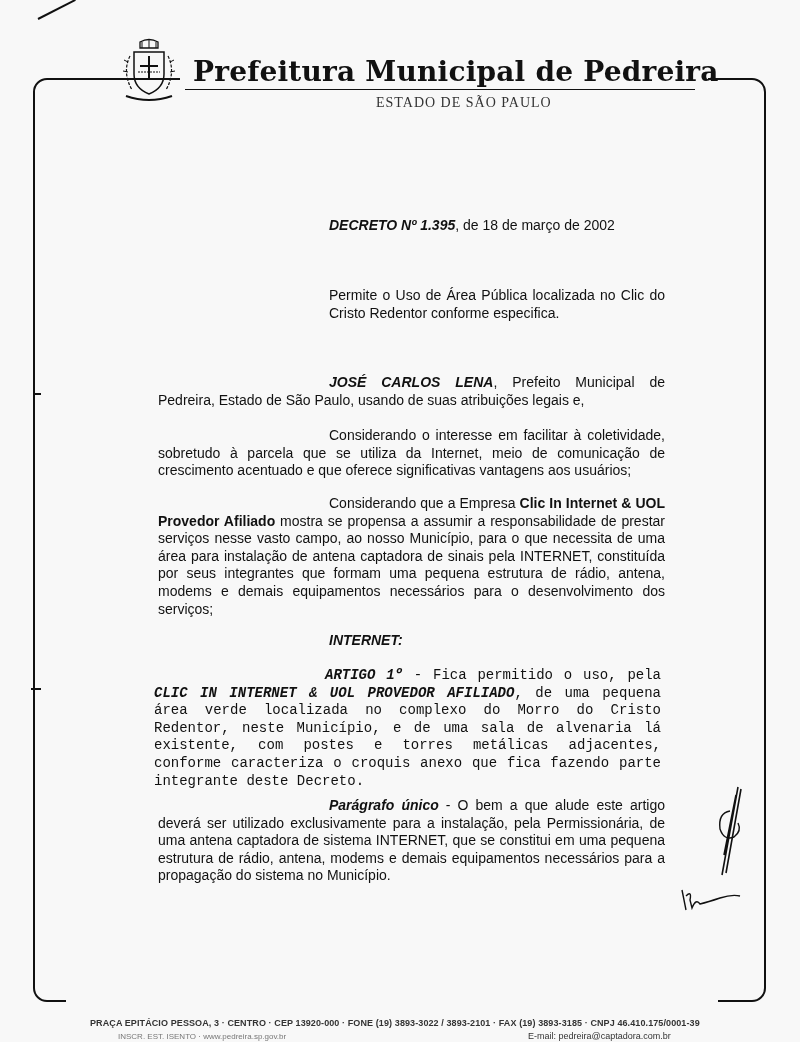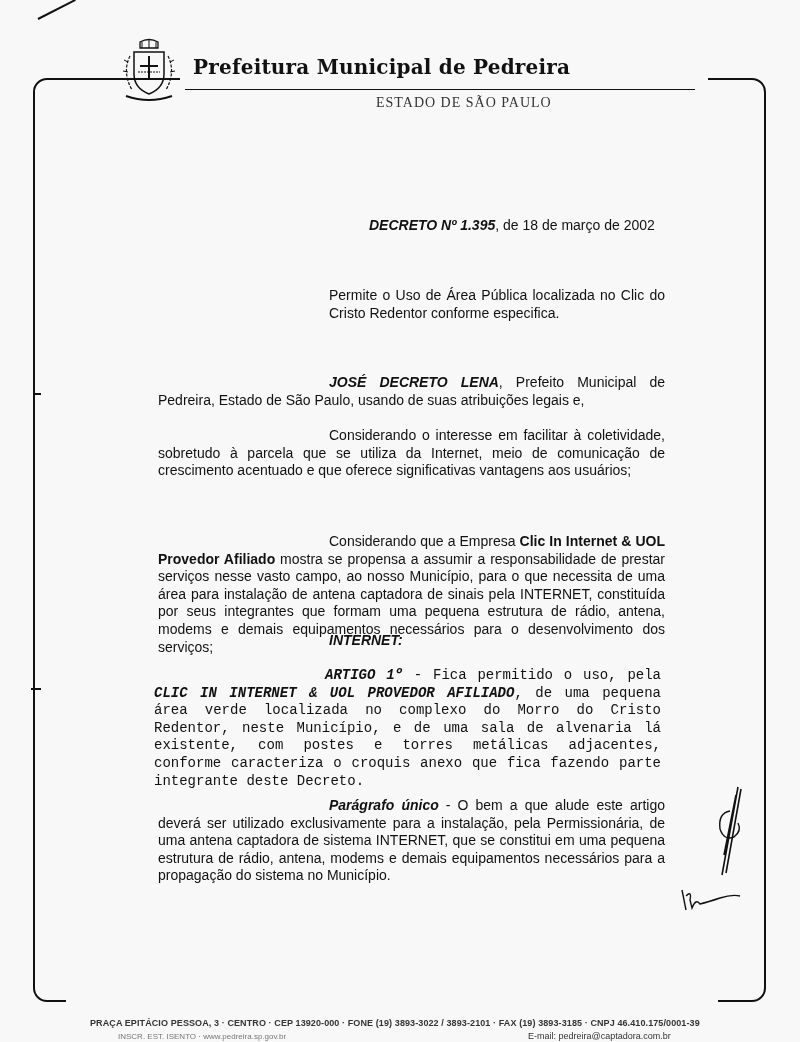--- a/index.html
+++ b/index.html
@@ -11,21 +11,21 @@
   .frame {
     position: absolute; left: 33px; top: 78px; width: 733px; height: 924px;
     border: 2px solid #111; border-radius: 14px; box-sizing: border-box;
   }
   .frame-gap-top { position: absolute; left: 180px; top: 74px; width: 528px; height: 10px; background: #f8f8f8; }
   .frame-gap-bottom { position: absolute; left: 66px; top: 996px; width: 652px; height: 10px; background: #f8f8f8; }
   .slash { position: absolute; left: 38px; top: 18px; width: 42px; height: 2px; background: #111; transform: rotate(-27deg); transform-origin: left center; }
   .crest { position: absolute; left: 118px; top: 38px; width: 62px; height: 66px; }
   .title {
     position: absolute; left: 193px; top: 55px; font-family: "DejaVu Serif", serif; font-weight: bold;
-    font-size: 20px; letter-spacing: 0.2px; white-space: nowrap;
+    font-size: 28px; letter-spacing: 0.2px; white-space: nowrap;
   }
   .title-rule { position: absolute; left: 185px; top: 89px; width: 510px; height: 1px; background: #111; }
   .subtitle {
     position: absolute; left: 376px; top: 95px; font-family: "Liberation Serif", serif; font-size: 14px;
     letter-spacing: 1px; color: #333; white-space: nowrap;
   }
   .text { position: absolute; font-size: 14px; line-height: 17.6px; color: #111; }
   .jl { text-align: justify; text-align-last: left; }
   .b { font-weight: bold; }
   .bi { font-weight: bold; font-style: italic; }
@@ -60,33 +60,33 @@
   <path d="M20 34 L42 34" stroke="#111" stroke-width="1" stroke-dasharray="2 1"></path>
   <path d="M12 18 Q4 34 14 52 M50 18 Q58 34 48 52" fill="none" stroke="#111" stroke-width="1.2" stroke-dasharray="3 1.5"></path>
   <path d="M8 58 Q31 66 54 58" fill="none" stroke="#111" stroke-width="2"></path>
   <path d="M10 24 L6 22 M10 34 L5 33 M52 24 L56 22 M52 34 L57 33" stroke="#111" stroke-width="1"></path>
 </svg>
 
 <div class="title">Prefeitura Municipal de Pedreira</div>
 <div class="title-rule"></div>
 <div class="subtitle">ESTADO DE SÃO PAULO</div>
 
-<div class="text" style="left:329px;top:217px;white-space:nowrap;margin-left:40px;">
+<div class="text" style="left:329px;top:217px;white-space:nowrap;">
   <span class="bi">DECRETO Nº 1.395</span><span>, de 18 de março de 2002</span>
 </div>
 
 <div class="text jl" style="left:329px;top:287px;width:336px;">Permite o Uso de Área Pública localizada no Clic do Cristo Redentor conforme especifica.</div>
 
 <div class="text jl indent" style="left:158px;top:374px;width:507px;">
-  <span class="bi">JOSÉ DECRETO LENA</span><span>, Prefeito Municipal de Pedreira, Estado de São Paulo, usando de suas atribuições legais e,</span>
+  <span class="bi">JOSÉ CARLOS LENA</span><span>, Prefeito Municipal de Pedreira, Estado de São Paulo, usando de suas atribuições legais e,</span>
 </div>
 
 <div class="text jl indent" style="left:158px;top:427px;width:507px;">Considerando o interesse em facilitar à coletividade, sobretudo à parcela que se utiliza da Internet, meio de comunicação de crescimento acentuado e que oferece significativas vantagens aos usuários;</div>
 
-<div class="text jl indent" style="left:158px;top:495px;width:507px;margin-top:38px;">
+<div class="text jl indent" style="left:158px;top:495px;width:507px;">
   <span>Considerando que a Empresa </span><span class="b">Clic In Internet &amp; UOL Provedor Afiliado</span><span> mostra se propensa a assumir a responsabilidade de prestar serviços nesse vasto campo, ao nosso Município, para o que necessita de uma área para instalação de antena captadora de sinais pela INTERNET, constituída por seus integrantes que formam uma pequena estrutura de rádio, antena, modems e demais equipamentos necessários para o desenvolvimento dos serviços;</span>
 </div>
 
 <div class="text bi" style="left:329px;top:632px;">INTERNET:</div>
 
 <div class="text jl indent" style="left:154px;top:667px;width:507px;font-family:Liberation Mono, monospace;">
   <span class="bi">ARTIGO 1º</span><span> - Fica permitido o uso, pela </span><span class="bi">CLIC IN INTERNET &amp; UOL PROVEDOR AFILIADO</span><span>, de uma pequena área verde localizada no complexo do Morro do Cristo Redentor, neste Município, e de uma sala de alvenaria lá existente, com postes e torres metálicas adjacentes, conforme caracteriza o croquis anexo que fica fazendo parte integrante deste Decreto.</span>
 </div>
 
 <div class="text jl indent" style="left:158px;top:789px;width:507px;margin-top:8px;">

